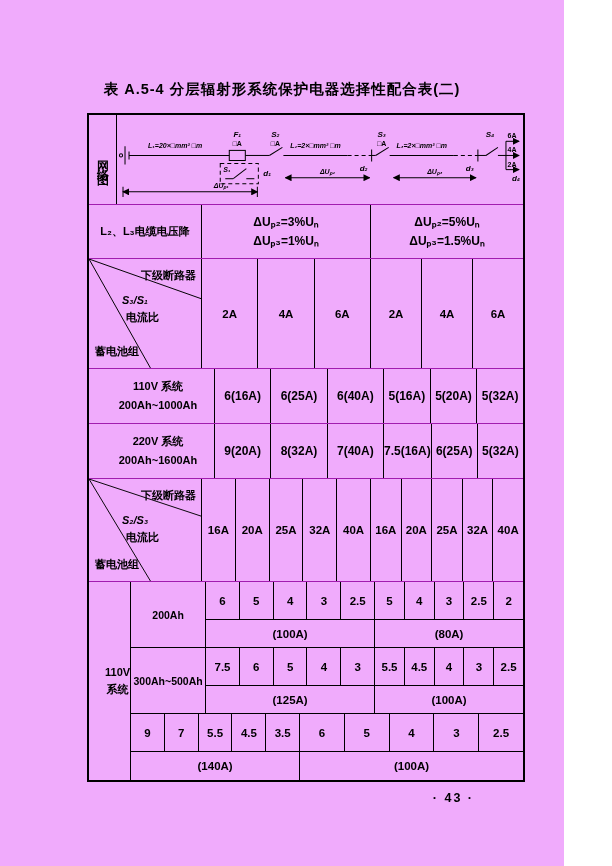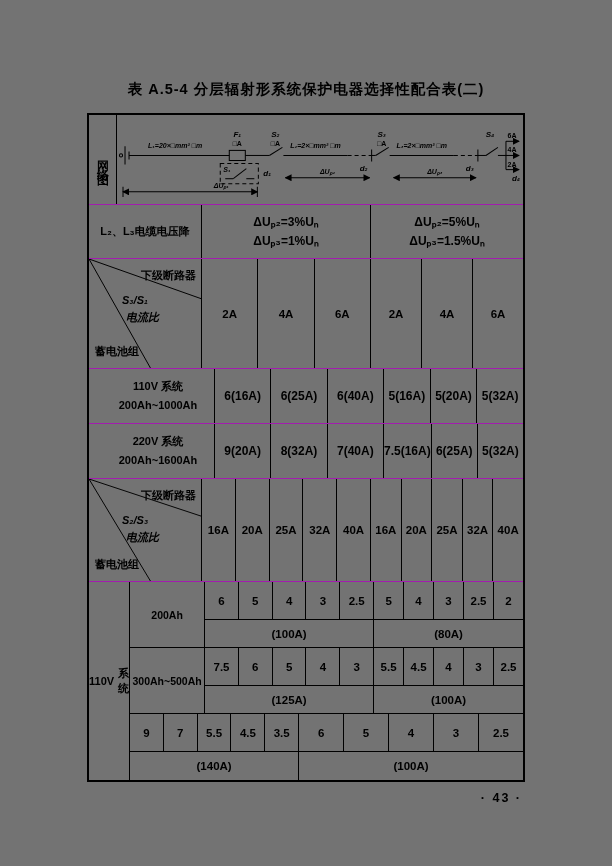--- a/index.html
+++ b/index.html
@@ -1,18 +1,18 @@
 <!DOCTYPE html>
 <html><head>
 <meta charset="utf-8">
 <style>
   * { margin:0; padding:0; box-sizing:border-box; }
   html,body { background:#ffffff; }
   .page {
-    width:612px; height:866px; position:relative; background:#737373;
+    width:564px; height:866px; position:relative; background:#f0abfc;
     font-family:"Liberation Sans", sans-serif; color:#000;
   }
   .title {
     position:absolute; top:80px; left:0; width:100%;
     text-align:center; font-size:14.5px; font-weight:bold; letter-spacing:1px;
   }
   .tbl {
     position:absolute; left:87px; top:113px; width:438px; height:669px;
     border:2px solid #000; display:flex; flex-direction:column;
   }
@@ -49,28 +49,28 @@
 
   .colhdr { font-weight:bold; font-size:11.5px; }
   .val { font-weight:bold; font-size:12px;text-align:right; }
   .vs  { font-weight:bold; font-size:11.5px; }
 
   .corner { flex:0 0 113px; position:relative; border-right:1px solid #000; }
   .corner svg { position:absolute; left:0; top:0; width:100%; height:100%; }
   .corner span { position:absolute; font-weight:bold; font-size:11px; white-space:nowrap; }
   .c-top    { top:9px; right:5px; }
   .c-ratio  { top:35px; left:33px; font-style:italic; }
-  .c-ratio2 { top:51px; left:37px;font-style:italic; }
+  .c-ratio2 { top:51px; left:37px; }
   .c-bottom { bottom:9px; left:6px; }
 
   .brow { display:flex; }
   .syscol {
     flex:0 0 38px; border-right:1px solid #000;
-    display:flex; flex-direction:row; align-items:center; justify-content:center;
-    gap:4px; font-weight:bold; font-size:11px;
+    display:flex; flex-direction:column; align-items:center; justify-content:center;
+    gap:4px; font-weight:bold; font-size:11px;padding-left:16px;
   }
   .bgroups { flex:1; display:flex; flex-direction:column; }
   .bgroup { display:flex; height:66px; border-bottom:1px solid #000; }
   .bgroup:last-child { border-bottom:none; height:66px; }
   .capcol { flex:0 0 75px; font-weight:bold; font-size:10.5px; }
   .bright { flex:1; display:flex; flex-direction:column; }
   .vrow { display:flex; height:38px; border-bottom:1px solid #000; }
   .srow { display:flex; flex:1; }
   .mA { flex:0 0 169px; font-weight:bold; font-size:11.5px; }
   .mB { flex:1; font-weight:bold; font-size:11.5px; border-right:none; }

